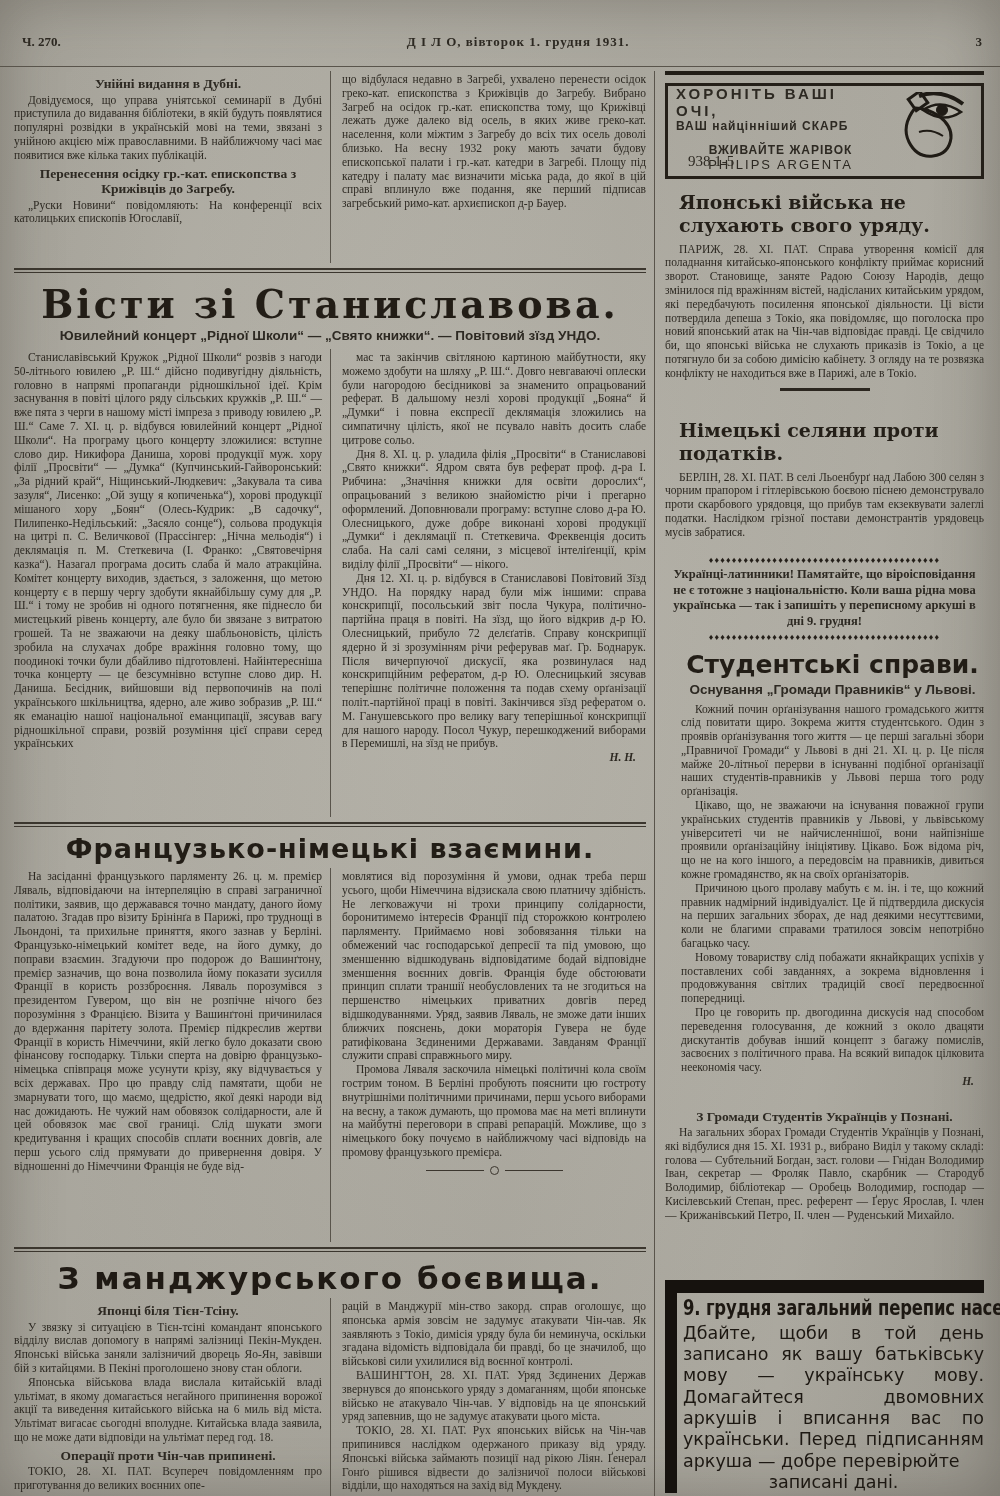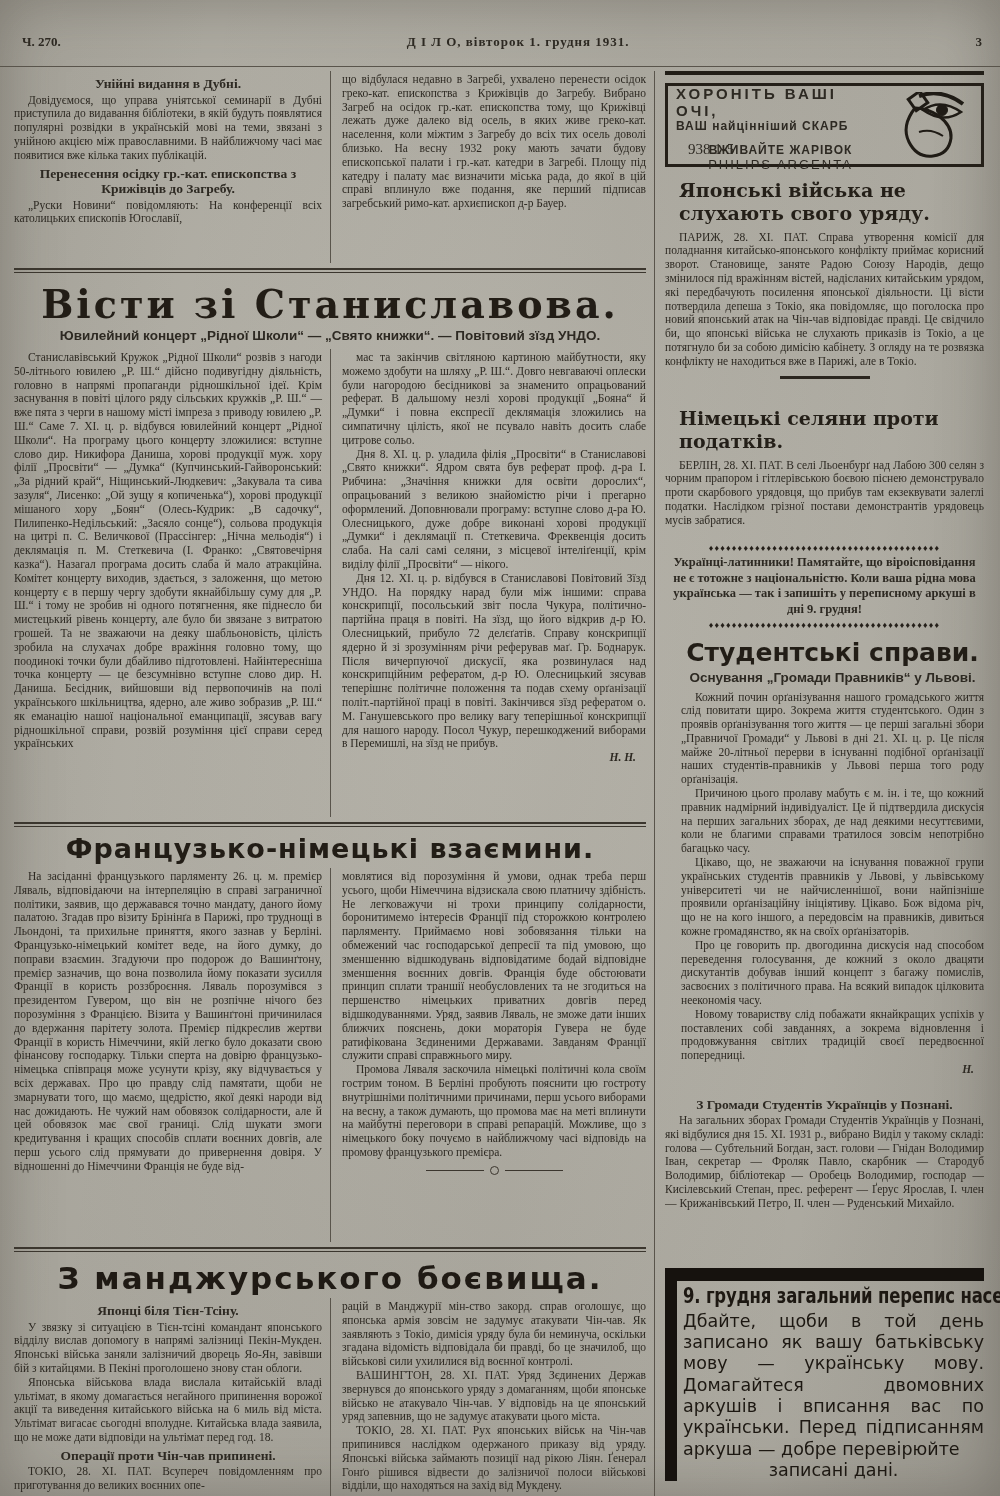--- a/index.html
+++ b/index.html
@@ -35,21 +35,21 @@
     line-height:1.2;margin:4px 14px 6px;color:#241f18;}
   .h-stud{font-family:"DejaVu Sans",sans-serif;font-weight:bold;font-size:25px;text-align:center;
     margin:6px 0 3px;color:#221d16;}
   .sig{text-align:right;font-weight:bold;font-style:italic;font-size:11.5px;padding-right:10px;}
   .mini-rule{width:90px;height:3px;background:#2b261f;margin:7px auto;}
   .orn{display:flex;align-items:center;justify-content:center;gap:6px;margin:6px 0;}
   .orn .l{width:58px;height:1px;background:#3b362e;}
   .orn .c{width:7px;height:7px;border:1px solid #3b362e;border-radius:50%;}
   .dia{font-size:9px;letter-spacing:1.2px;white-space:nowrap;overflow:hidden;text-align:center;color:#241f19;margin:2px 0;}
   .notice{font-weight:bold;font-size:12.5px;text-align:center;line-height:1.25;margin:2px 4px;}
-  .ad{border:3px solid #241f18;margin:0 0 8px 0;padding:6px 8px 0;display:flex;align-items:center;gap:4px;
+  .ad{border:3px solid #241f18;margin:0 0 8px 0;padding:6px 8px 12px;display:flex;align-items:center;gap:4px;
     position:relative;height:72px;box-sizing:content-box;}
   .ad-txt{flex:1;}
   .ad-l1{font-family:"Liberation Sans",sans-serif;font-weight:bold;font-size:15px;letter-spacing:3px;}
   .ad-l2{font-family:"Liberation Sans",sans-serif;font-weight:bold;font-size:12px;letter-spacing:1px;margin-bottom:10px;}
   .ad-l3{font-family:"Liberation Sans",sans-serif;font-weight:bold;font-size:12px;letter-spacing:1px;text-align:center;}
   .ad-l4{font-family:"Liberation Sans",sans-serif;font-weight:normal;font-size:13px;letter-spacing:2px;text-align:center;}
   .ad-code{position:absolute;left:20px;bottom:6px;font-size:15px;font-weight:normal;}
   .census{border-left:12px solid #16120e;margin-top:6px;padding-left:6px;}
   .census-bar{height:13px;background:#16120e;margin:0 0 3px -6px;}
   .census-title{font-family:"DejaVu Sans",sans-serif;font-weight:bold;font-size:16.5px;letter-spacing:-0.2px;
@@ -200,24 +200,24 @@
         <div class="dia">♦♦♦♦♦♦♦♦♦♦♦♦♦♦♦♦♦♦♦♦♦♦♦♦♦♦♦♦♦♦♦♦♦♦♦♦♦♦♦♦</div>
         <div class="notice">Українці-латинники! Памятайте, що віроісповідання не є тотожне з національністю. Коли ваша рідна мова українська — так і запишіть у переписному аркуші в дні 9. грудня!</div>
         <div class="dia">♦♦♦♦♦♦♦♦♦♦♦♦♦♦♦♦♦♦♦♦♦♦♦♦♦♦♦♦♦♦♦♦♦♦♦♦♦♦♦♦</div>
       </div>
 
       <div class="students-block">
         <div class="h-stud">Студентські справи.</div>
         <div class="h-sub">Оснування „Громади Правників“ у Львові.</div>
         <div class="b">
           <p class="p">Кожний почин орґанізування нашого громадського життя слід повитати щиро. Зокрема життя студентського. Один з проявів орґанізування того життя — це перші загальні збори „Правничої Громади“ у Львові в дні 21. XI. ц. р. Це після майже 20-літньої перерви в існуванні подібної орґанізації наших студентів-правників у Львові перша того роду орґанізація.</p>
+          <p class="p">Цікаво, що, не зважаючи на існування поважної групи українських студентів правників у Львові, у львівському університеті чи не найчисленнішої, вони найпізніше проявили орґанізаційну ініціятиву. Цікаво. Бож відома річ, що не на кого іншого, а передовсім на правників, дивиться кожне громадянство, як на своїх орґанізаторів.</p>
           <p class="p">Причиною цього пролаву мабуть є м. ін. і те, що кожний правник надмірний індивідуаліст. Це й підтвердила дискусія на перших загальних зборах, де над деякими несуттєвими, коли не благими справами тратилося зовсім непотрібно багацько часу.</p>
-          <p class="p">Цікаво, що, не зважаючи на існування поважної групи українських студентів правників у Львові, у львівському університеті чи не найчисленнішої, вони найпізніше проявили орґанізаційну ініціятиву. Цікаво. Бож відома річ, що не на кого іншого, а передовсім на правників, дивиться кожне громадянство, як на своїх орґанізаторів.</p>
+          <p class="p">Новому товариству слід побажати якнайкращих успіхів у поставлених собі завданнях, а зокрема відновлення і продовжування світлих традицій своєї передвоєнної попередниці.</p>
           <p class="p">Про це говорить пр. двогодинна дискусія над способом переведення голосування, де кожний з около двацяти дискутантів добував інший концепт з багажу помислів, засвоєних з політичного права. На всякий випадок цілковита неекономія часу.</p>
-          <p class="p">Новому товариству слід побажати якнайкращих успіхів у поставлених собі завданнях, а зокрема відновлення і продовжування світлих традицій своєї передвоєнної попередниці.</p>
           <div class="sig">Н.</div>
         </div>
       </div>
 
       <div class="poznan-block">
         <div class="h-art">З Громади Студентів Українців у Познані.</div>
         <div class="b">
           <p class="p">На загальних зборах Громади Студентів Українців у Познані, які відбулися дня 15. XI. 1931 р., вибрано Виділ у такому складі: голова — Субтельний Богдан, заст. голови — Гнідан Володимир Іван, секретар — Фроляк Павло, скарбник — Стародуб Володимир, бібліотекар — Оробець Володимир, господар — Кисілевський Степан, прес. референт — Ґерус Ярослав, І. член — Крижанівський Петро, ІІ. член — Руденський Михайло.</p>
         </div>
       </div>

